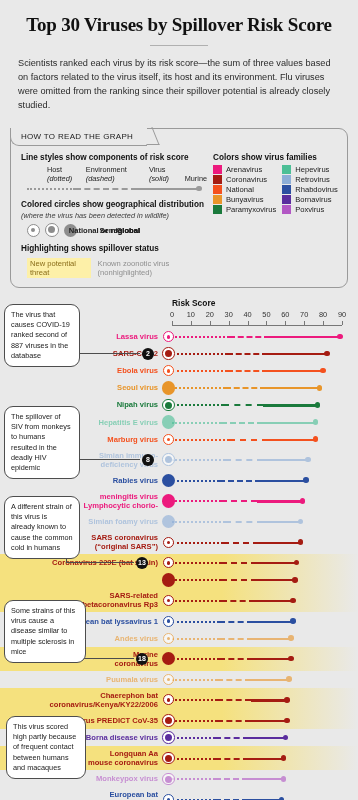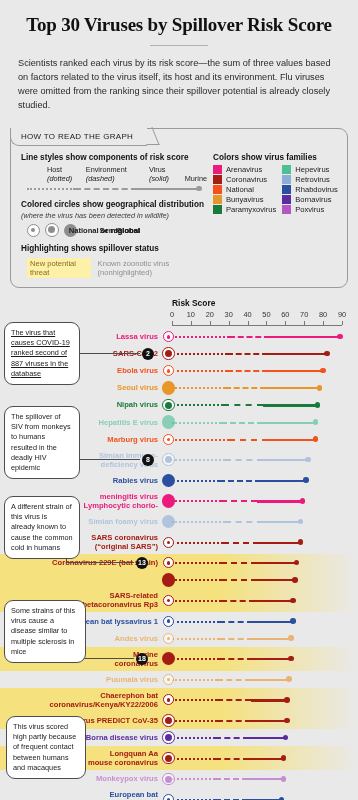--- a/index.html
+++ b/index.html
@@ -595,21 +595,21 @@
           </div>
           <div class="bar" style="top:3.5500000000000007px;width:109.55555555555554px;color:#2b4fa0;">
             <div class="seg host" style="left:0;width:43.44444444444444px;"></div>
             <div class="seg env" style="left:43.44444444444444px;width:32.11111111111111px;"></div>
             <div class="seg vir" style="left:75.55555555555554px;width:33.99999999999999px;"></div>
             <div class="endcap" style="left:106.75555555555555px;"></div>
           </div>
         </div>
       </div>
     <div id="callouts">
-        <div class="callout" style="left: 4px; top: 26px; width: 62px; text-decoration: underline;"><span>The virus that causes COVID-19 ranked second of 887 viruses in the database</span></div>
+        <div class="callout" style="left: 4px; top: 8px; width: 62px;"><span>The virus that causes COVID-19 ranked second of 887 viruses in the database</span></div>
         <div class="callout" style="left: 4px; top: 110px; width: 62px;"><span>The spillover of SIV from monkeys to humans resulted in the deadly HIV epidemic</span></div>
         <div class="callout" style="left: 4px; top: 200px; width: 62px;"><span>A different strain of this virus is already known to cause the common cold in humans</span></div>
         <div class="callout" style="left: 4px; top: 304px; width: 68px;"><span>Some strains of this virus cause a disease similar to multiple sclerosis in mice</span></div>
         <div class="callout" style="left: 6px; top: 420px; width: 66px;"><span>This virus scored high partly because of frequent contact between humans and macaques</span></div>
         <div class="leader" style="left: 66px; top: 57.15px; width: 74px; height: 1px;"></div>
         <div class="leader" style="left: 66px; top: 170px; width: 1px;"></div>
         <div class="leader" style="left: 66px; top: 163.25px; width: 74px; height: 1px;"></div>
         <div class="leader" style="left: 66px; top: 258px; width: 1px; height: 8.75px;"></div>
         <div class="leader" style="left: 66px; top: 266.25px; width: 68px; height: 1px;"></div>
         <div class="leader" style="left: 72px; top: 362.25px; width: 62px; height: 1px;"></div>

